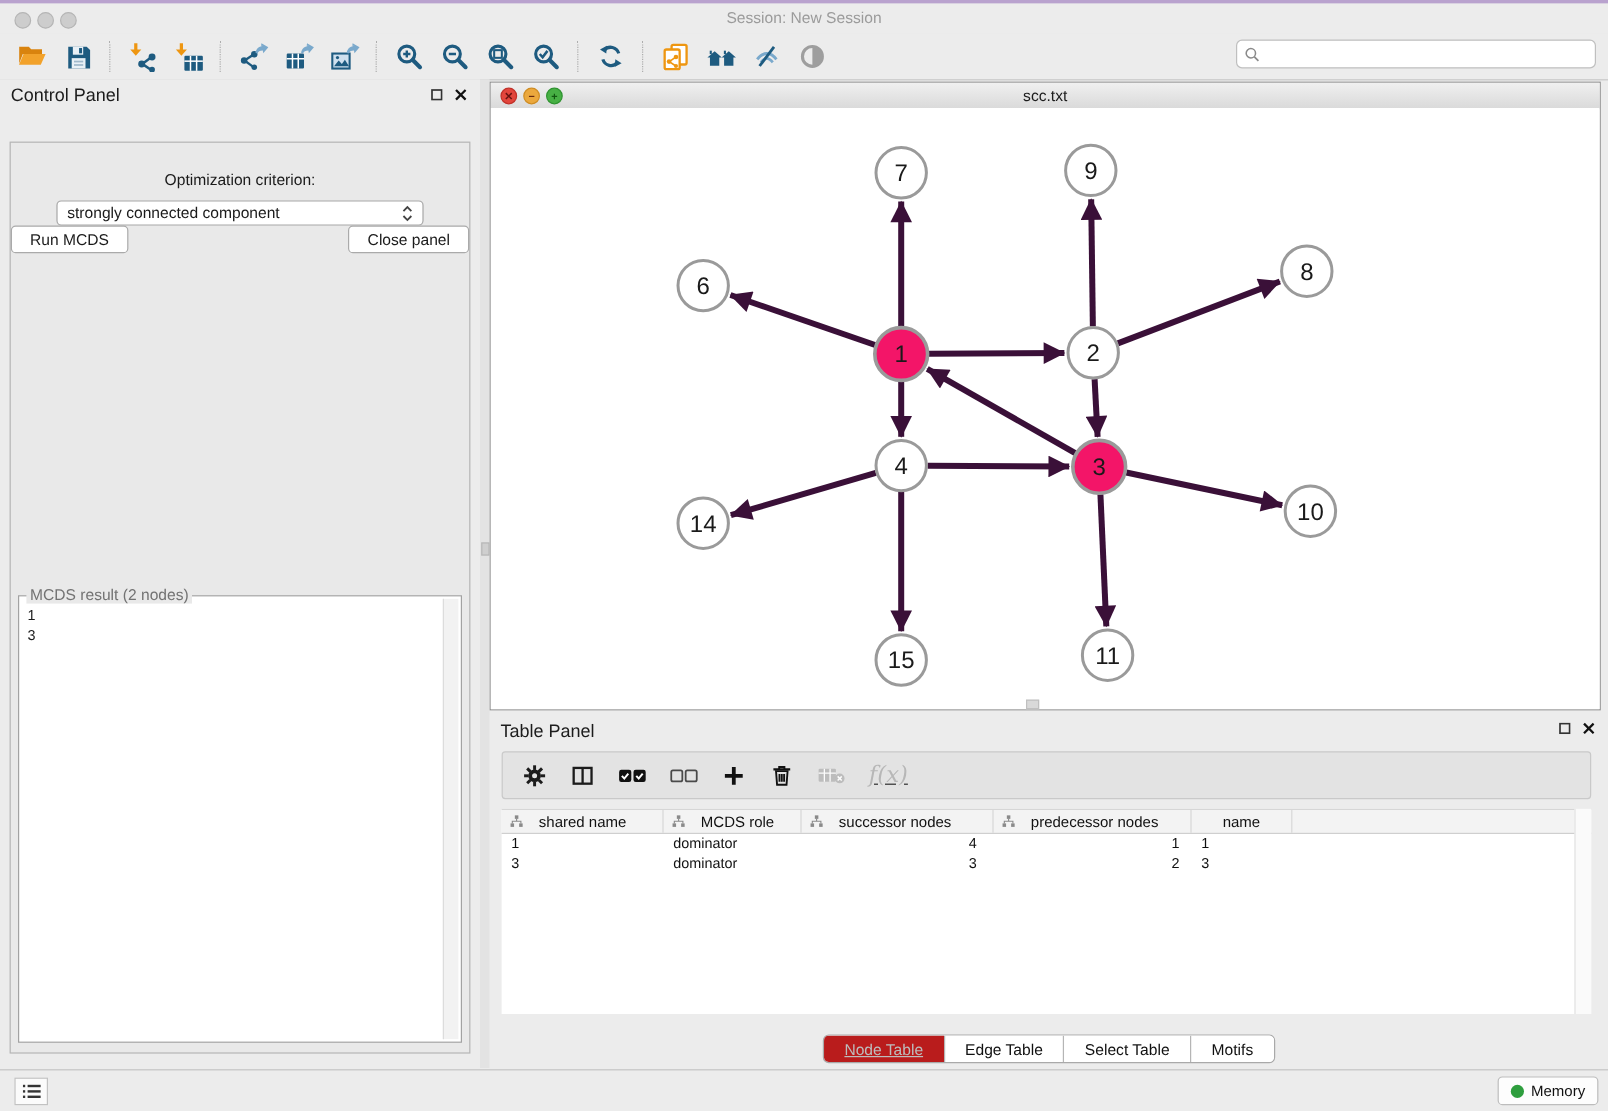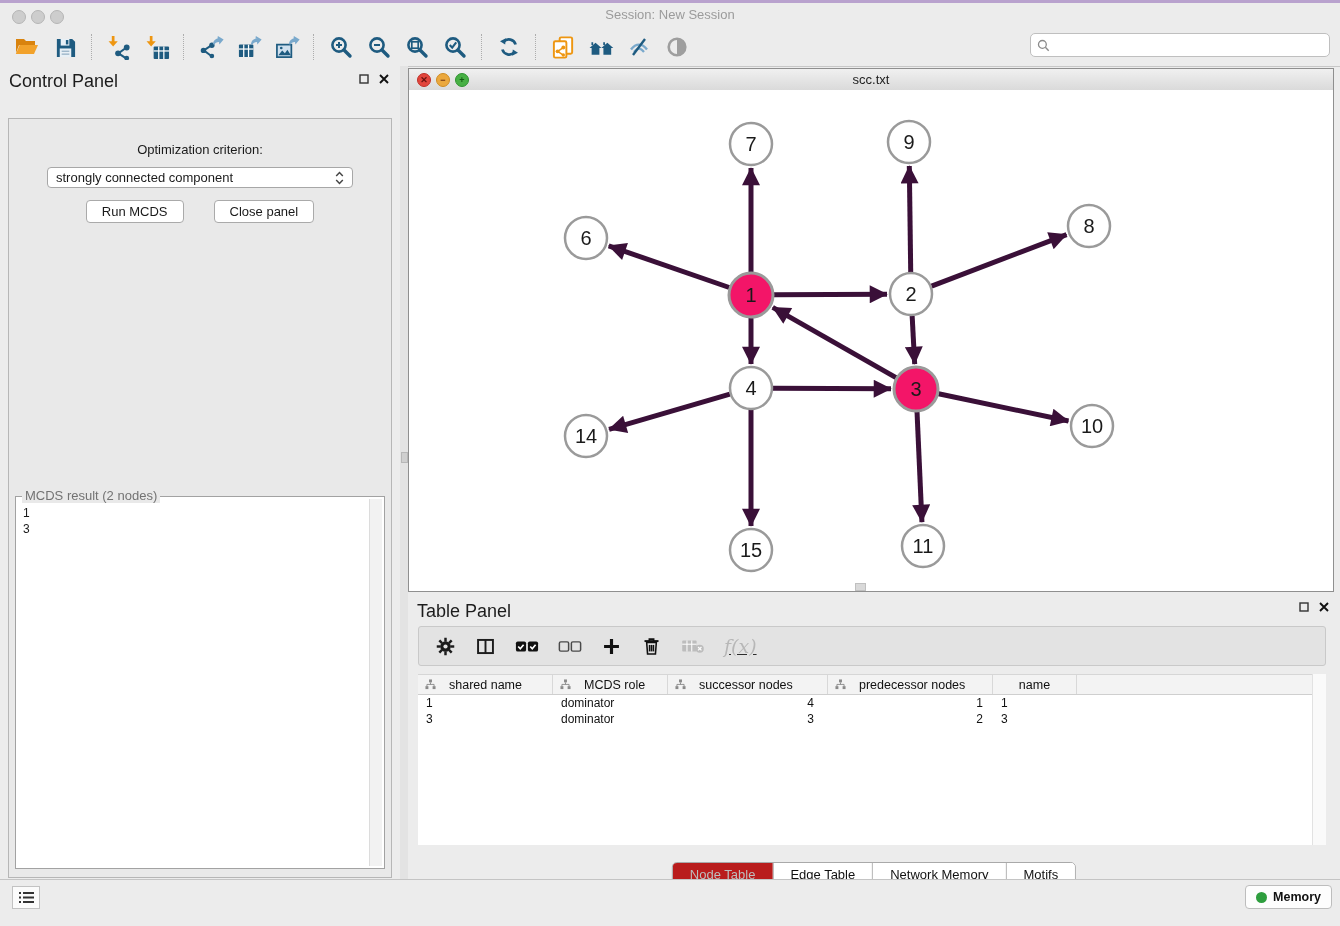--- a/index.html
+++ b/index.html
@@ -18,36 +18,36 @@
   .toolbar{position:absolute;top:28px;left:0;right:0;height:38px;background:#ececec;
            border-bottom:1px solid #c7c7c7;display:flex;align-items:center;padding-left:8px;}
   .tbtn{width:38px;height:30px;display:flex;align-items:center;justify-content:center;flex:0 0 auto;}
   .sep{width:1px;height:26px;border-left:1px dotted #adadad;margin:0 7px;flex:0 0 auto;}
   .search{position:absolute;right:10px;top:5px;width:286px;height:22px;background:#fff;
           border:1px solid #bfbfbf;border-radius:5px;display:flex;align-items:center;padding:0 6px;gap:5px;}
   .search input{border:none;outline:none;flex:1;font-size:13px;background:transparent;
           font-family:"Liberation Sans",sans-serif;}
 
   
-  .panel-head-title{position:absolute;left:9px;top:5px;font-size:18px;color:#1c1c1c;}
+  .panel-head-title{position:absolute;left:9px;top:5px;font-size:15px;color:#1c1c1c;}
   .head-ic{position:absolute;top:6px;width:13px;height:13px;display:flex;align-items:center;justify-content:center;}
 
   
   .control-panel{position:absolute;left:0;top:66px;width:400px;height:824px;background:#ececec;}
   .cp-tabs{position:absolute;top:30px;left:50%;transform:translateX(-50%);display:flex;height:21px;
            border:1px solid #a9a9a9;border-radius:4px;overflow:hidden;background:#fff;}
   .cp-tab{display:flex;align-items:center;padding:0 15px;font-size:13px;border-left:1px solid #bcbcbc;background:#fff;color:#111;}
   .cp-tab:first-child{border-left:none;}
   .cp-tab.selected{background:#d9d9d9;color:#c4c4c4;}
   .cp-body{position:absolute;left:8px;right:8px;top:52px;bottom:12px;background:#e9e9e9;border:1px solid #b6b6b6;}
   .opt-label{margin-top:23px;text-align:center;font-size:13px;}
   .criterion{margin:10px auto 0;width:306px;height:21px;background:#fff;border:1px solid #a7a7a7;border-radius:4px;
              display:flex;align-items:center;padding:0 8px;font-size:13px;box-sizing:border-box;text-align:center;}
   .criterion .stepper{margin-left:auto;display:flex;flex-direction:column;align-items:center;line-height:6px;color:#444;}
-  .cp-buttons{display:flex;justify-content:center;gap:30px;margin-top:12px;}
+  .cp-buttons{display:flex;justify-content:space-between;gap:30px;margin-top:0;}
   .cpbtn{height:21px;padding:0 15px;background:#fff;border:1px solid #aaa;border-radius:4px;font-size:13px;
          font-family:"Liberation Sans",sans-serif;display:flex;align-items:center;}
   .mcds{position:absolute;left:6px;right:6px;top:377px;bottom:8px;background:#fff;border:1px solid #a2a2a2;}
   .mcds-legend{position:absolute;top:-9px;left:6px;background:#e9e9e9;padding:0 3px;font-size:13px;color:#737373;}
   .mcds-text{position:absolute;left:2px;right:16px;top:4px;bottom:2px;font-size:12px;line-height:16px;padding:4px 5px;}
   .mcds-scroll{position:absolute;right:2px;top:2px;bottom:2px;width:12px;background:#f2f2f2;border-left:1px solid #dcdcdc;}
 
   
   .v-divider{position:absolute;left:400px;top:66px;width:8px;height:824px;background:#e3e3e3;}
   .v-grip{position:absolute;left:1px;top:386px;width:5px;height:9px;background:#cfcfcf;border:1px solid #b7b7b7;}
@@ -85,21 +85,21 @@
   .tc.w2.r{padding-right:14px;}
   .tc.w3.r{padding-right:10px;}
   .tp-vscroll{position:absolute;right:0;top:0;bottom:0;width:13px;background:#fafafa;border-left:1px solid #e2e2e2;}
   .tp-tabs{position:absolute;bottom:4px;left:50%;transform:translateX(-50%);display:flex;height:22px;
            border:1px solid #a9a9a9;border-radius:5px;overflow:hidden;background:#fff;}
   .tp-tab{display:flex;align-items:center;padding:0 17px;font-size:13px;border-left:1px solid #b5b5b5;background:#fff;color:#111;}
   .tp-tab:first-child{border-left:none;}
   .tp-tab.selected{background:#b91c1c;color:#bdbdbd;text-decoration:underline;}
 
   
-  .statusbar{position:absolute;left:0;bottom:12px;right:0;height:34px;background:#ececec;border-top:1px solid #c4c4c4;font-weight:bold;}
+  .statusbar{position:absolute;left:0;bottom:0;right:0;height:34px;background:#ececec;border-top:1px solid #c4c4c4;}
   .sb-left{position:absolute;left:12px;top:6px;width:26px;height:21px;background:#fbfbfb;border:1px solid #c2c2c2;
            display:flex;align-items:center;justify-content:center;}
   .memory-btn{position:absolute;right:8px;top:5px;height:22px;background:#fdfdfd;border:1px solid #bdbdbd;border-radius:4px;
               display:flex;align-items:center;gap:6px;padding:0 10px;font-size:12.5px;color:#111;}
   .mem-dot{width:11px;height:11px;border-radius:50%;background:#2e9e3e;}
 </style>
 </head>
 <body>
 
 <div class="app">
@@ -552,21 +552,21 @@
         <div class="tc w2 r">3</div>
         <div class="tc w3 r">2</div>
         <div class="tc w4 l">3</div>
       </div>
       <div class="tp-vscroll"></div>
     </div>
 
     <div class="tp-tabs">
       <div class="tp-tab selected">Node Table</div>
       <div class="tp-tab">Edge Table</div>
-      <div class="tp-tab">Network Memory</div>
+      <div class="tp-tab">Select Table</div>
       <div class="tp-tab">Motifs</div>
     </div>
   </div>
 
   <div class="statusbar">
     <div class="sb-left">
       <svg width="15" height="13" viewBox="0 0 15 13">
         <g fill="#333">
             <rect x="0" y="1" width="2" height="2"></rect>
             <rect x="0" y="5.5" width="2" height="2"></rect>

